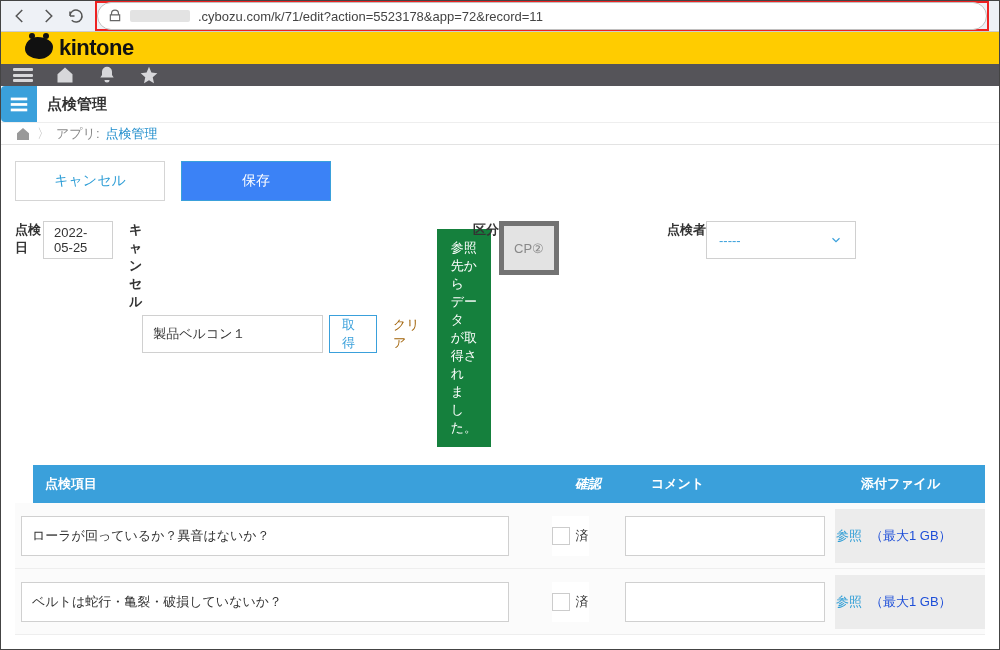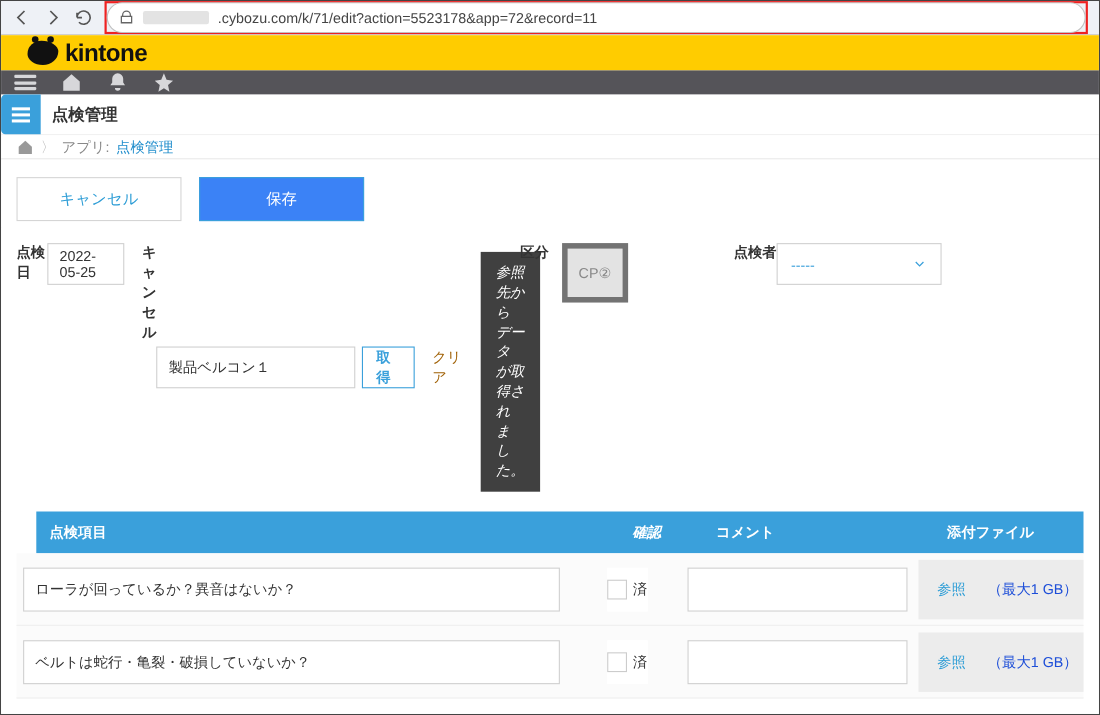--- a/index.html
+++ b/index.html
@@ -43,52 +43,52 @@
   .actions-row { background:#fff; padding: 16px 14px 6px; display:flex; gap:16px; border-bottom: 0; }
   .btn { height: 40px; min-width: 150px; display:flex; align-items:center; justify-content:center; font-size:14px; cursor:pointer; border:1px solid #d5d5d5; }
   .btn-cancel { background:#fff; color:#2d9dd6; }
   .btn-save { background:#3b82f6; color:#fff; border-color:#3aa0db; }
 
   
   .form-area { background:#fff; padding: 14px 14px 18px; }
   .field-col { display:flex; flex-direction:row; }
   .lbl { font-size: 13px; color:#333; font-weight:600; margin-bottom:6px; }
   .input-like { height: 38px; border:1px solid #d0d0d0; background:#fff; display:flex; align-items:center; padding:0 10px; font-size:13px; }
-  .small-btn { height:38px; border:1px solid #3aa0db; color:#3aa0db; background:#fff; padding:0 12px; display:flex;align-items:center;cursor:pointer;font-weight:bold;}
+  .small-btn { height:38px; border:1px solid #3aa0db; color:#3aa0db; background:#fff; padding:0 12px; display:flex;align-items:center;cursor:pointer;}
   .link-clear { color:#a16207; cursor:pointer; padding:0 10px; display:flex;align-items:center;}
   .disabled-box { background:#e3e3e3; color:#888; border:5px solid #737373; height:54px;display:flex;align-items:center;padding:0 10px; font-size:13px;}
   .dropdown { height:38px; border:1px solid #d0d0d0; background:#fff; display:flex;align-items:center;justify-content:space-between;padding:0 12px;cursor:pointer;min-width:150px;}
   .dropdown .dd-val{color:#3aa0db;}
   .dropdown .chev{color:#3aa0db;}
 
   .row-inputs { display:flex; align-items:flex-start; gap: 0; }
   .col-date { width: 98px; margin-right: 16px;}
   .col-device { width: 320px; }
   .col-device-wrap { display:flex; gap:6px; align-items:center; }
-  .col-kubun { margin-left: 24px; width: 170px; gap: 12px;}
+  .col-kubun { margin-left: 24px; width: 170px;}
   .col-inspector { margin-left: 24px;}
 
-  .success-banner { margin-top:8px; background:#404040; color:#fff; padding:10px 14px; font-size:13px; width:310px;font-style:italic;}
+  .success-banner { margin-top:8px; background:#15803d; color:#fff; padding:10px 14px; font-size:13px; width:310px;}
 
   
   .table-wrap { padding: 0 14px 14px; background:#fff;}
   .thead { background:#3aa0db; color:#fff; display:flex; height:38px; align-items:center; font-weight:600; font-size:13px;margin-left:18px;}
   .th-a{ flex: 0 0 500px; padding-left:12px;}
   .th-b{ flex: 0 0 110px; text-align:center;font-style:italic;}
   .th-c{ flex: 0 0 210px; padding-left:8px;}
   .th-d{ flex: 1; padding-left:8px;}
   .trow { display:flex; align-items:center; height:66px; border-bottom:1px solid #eee; background:#fbfbfb; gap:0;}
   .cell-a{ flex: 0 0 500px; padding-left:6px;}
   .cell-a .input-like{ width: 488px; border:1px solid #d0d0d0; height:40px;}
   .cell-b{ flex: 0 0 110px; display:flex;justify-content:center;}
   .chk-wrap{ display:flex;align-items:center;gap:6px; background:#fff; height:40px;}
   .chk{ width:18px;height:18px;border:1px solid #ccc;background:#fff;cursor:pointer;}
   .cell-c{ flex:0 0 210px;}
   .cell-c .input-like{ width: 200px; height:40px;}
-  .cell-d{ flex:1; display:flex;align-items:center; gap:20px; padding-left:17px; background:#ececec; height:54px;}
+  .cell-d{ flex:1; display:flex;align-items:center; gap:8px; padding-left:1px; background:#ececec; height:54px;}
   .browse-link{ color:#2d9dd6; cursor:pointer;}
   .hint{ color:#1d4ed8;}
   svg { display:block; }
 </style>
 </head>
 <body>
 
 <div class="frame">
 
   <div class="browser-bar">

